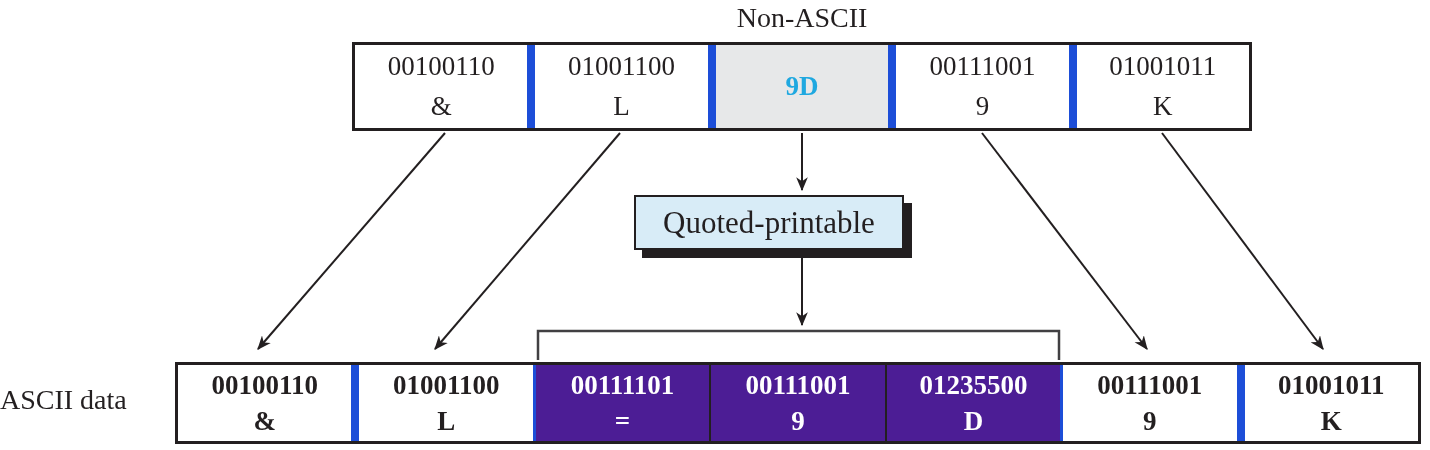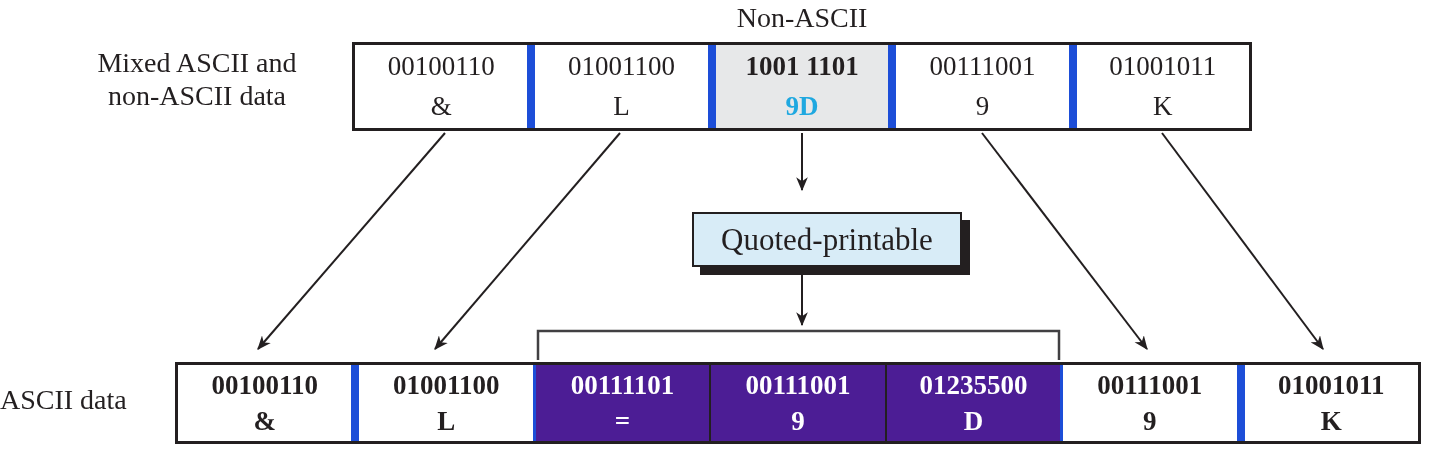--- a/index.html
+++ b/index.html
@@ -46,31 +46,30 @@
   .cell.hl { background: #e7e8e9; }
   .cell.hl .bits { font-weight: bold; }
   .cell.hl .char { font-weight: bold; color: #1fa8e0; }
 
   .cell.dark { background: #4c1d95; color: #ffffff; border-left-width: 3px; text-align: right; }
   .cell.dark + .cell.dark { border-left: 2px solid #231f20; }
   .cell.dark + .cell:not(.dark) { border-left-width: 3px; }
 
   .encoder-box {
     position: absolute;
-    left: 692px; top: 195px;
+    left: 634px; top: 195px;
     width: 270px; height: 55px;
     box-sizing: border-box;
     background: #d8ecf7;
     border: 2px solid #231f20;
     box-shadow: 8px 8px 0 0 #231f20;
     display: flex;
     align-items: center;
     justify-content: center;
     font-size: 31px;
-    margin-top: 17px;
   }
   .arrow-layer { position: absolute; left: 0; top: 0; }
 </style>
 </head>
 <body>
 
 <div class="canvas">
 
   <svg class="arrow-layer" width="1430" height="450" viewBox="0 0 1430 450">
     <defs>
@@ -82,38 +81,33 @@
     <line x1="620" y1="133" x2="435" y2="349" stroke="#231f20" stroke-width="2" marker-end="url(#ah)"></line>
     <line x1="802" y1="133" x2="802" y2="190" stroke="#231f20" stroke-width="2" marker-end="url(#ah)"></line>
     <line x1="802" y1="253" x2="802" y2="325" stroke="#231f20" stroke-width="2" marker-end="url(#ah)"></line>
     <line x1="982" y1="133" x2="1147" y2="349" stroke="#231f20" stroke-width="2" marker-end="url(#ah)"></line>
     <line x1="1162" y1="133" x2="1323" y2="349" stroke="#231f20" stroke-width="2" marker-end="url(#ah)"></line>
     <path d="M538,360 L538,331 L1059,331 L1059,360" fill="none" stroke="#414042" stroke-width="2.5"></path>
   </svg>
 
   <div class="lbl lbl-non-ascii">Non-ASCII</div>
 
-  <div class="lbl lbl-mixed">
-    <div>Mixed ASCII and</div>
-    <div>non-ASCII data</div>
-  </div>
 
   <div class="lbl lbl-ascii">ASCII data</div>
 
   <div class="byte-table table-top">
     <div class="cell">
       <span class="bits">00100110</span>
       <span class="char">&amp;</span>
     </div>
     <div class="cell">
       <span class="bits">01001100</span>
       <span class="char">L</span>
     </div>
     <div class="cell hl">
-      <span class="bits">1001 1101</span>
       <span class="char">9D</span>
     </div>
     <div class="cell">
       <span class="bits">00111001</span>
       <span class="char">9</span>
     </div>
     <div class="cell">
       <span class="bits">01001011</span>
       <span class="char">K</span>
     </div>

